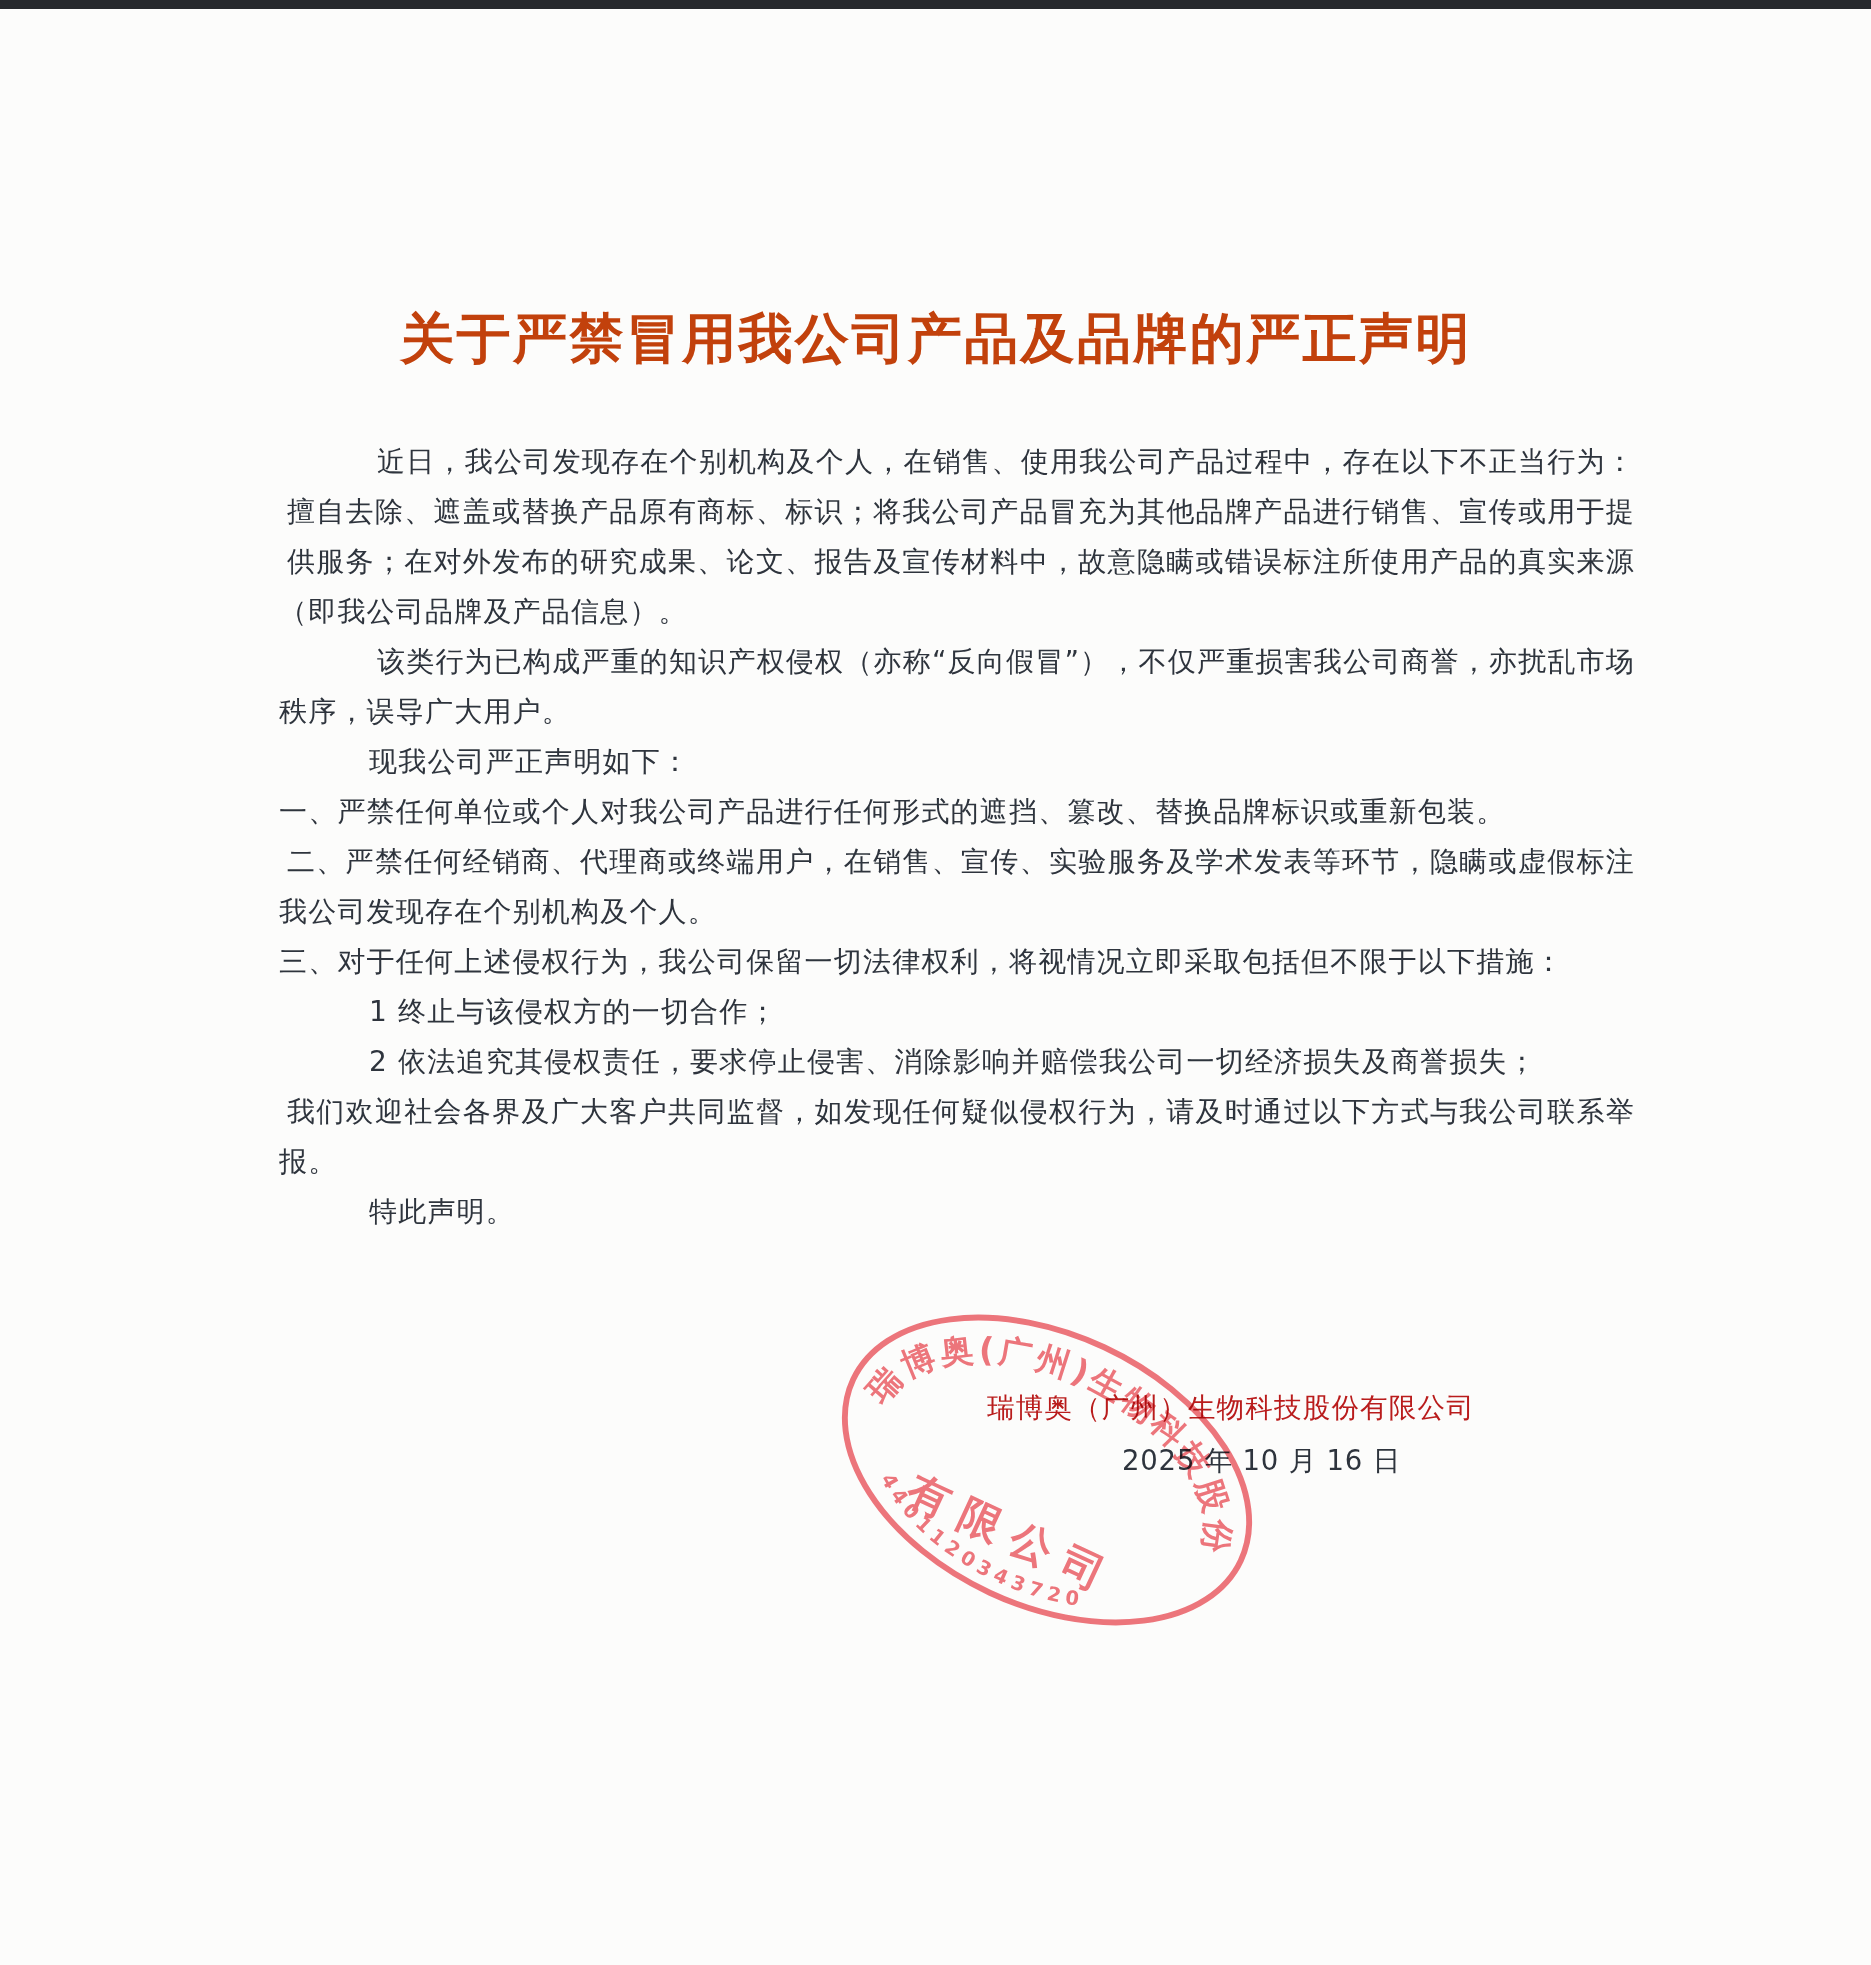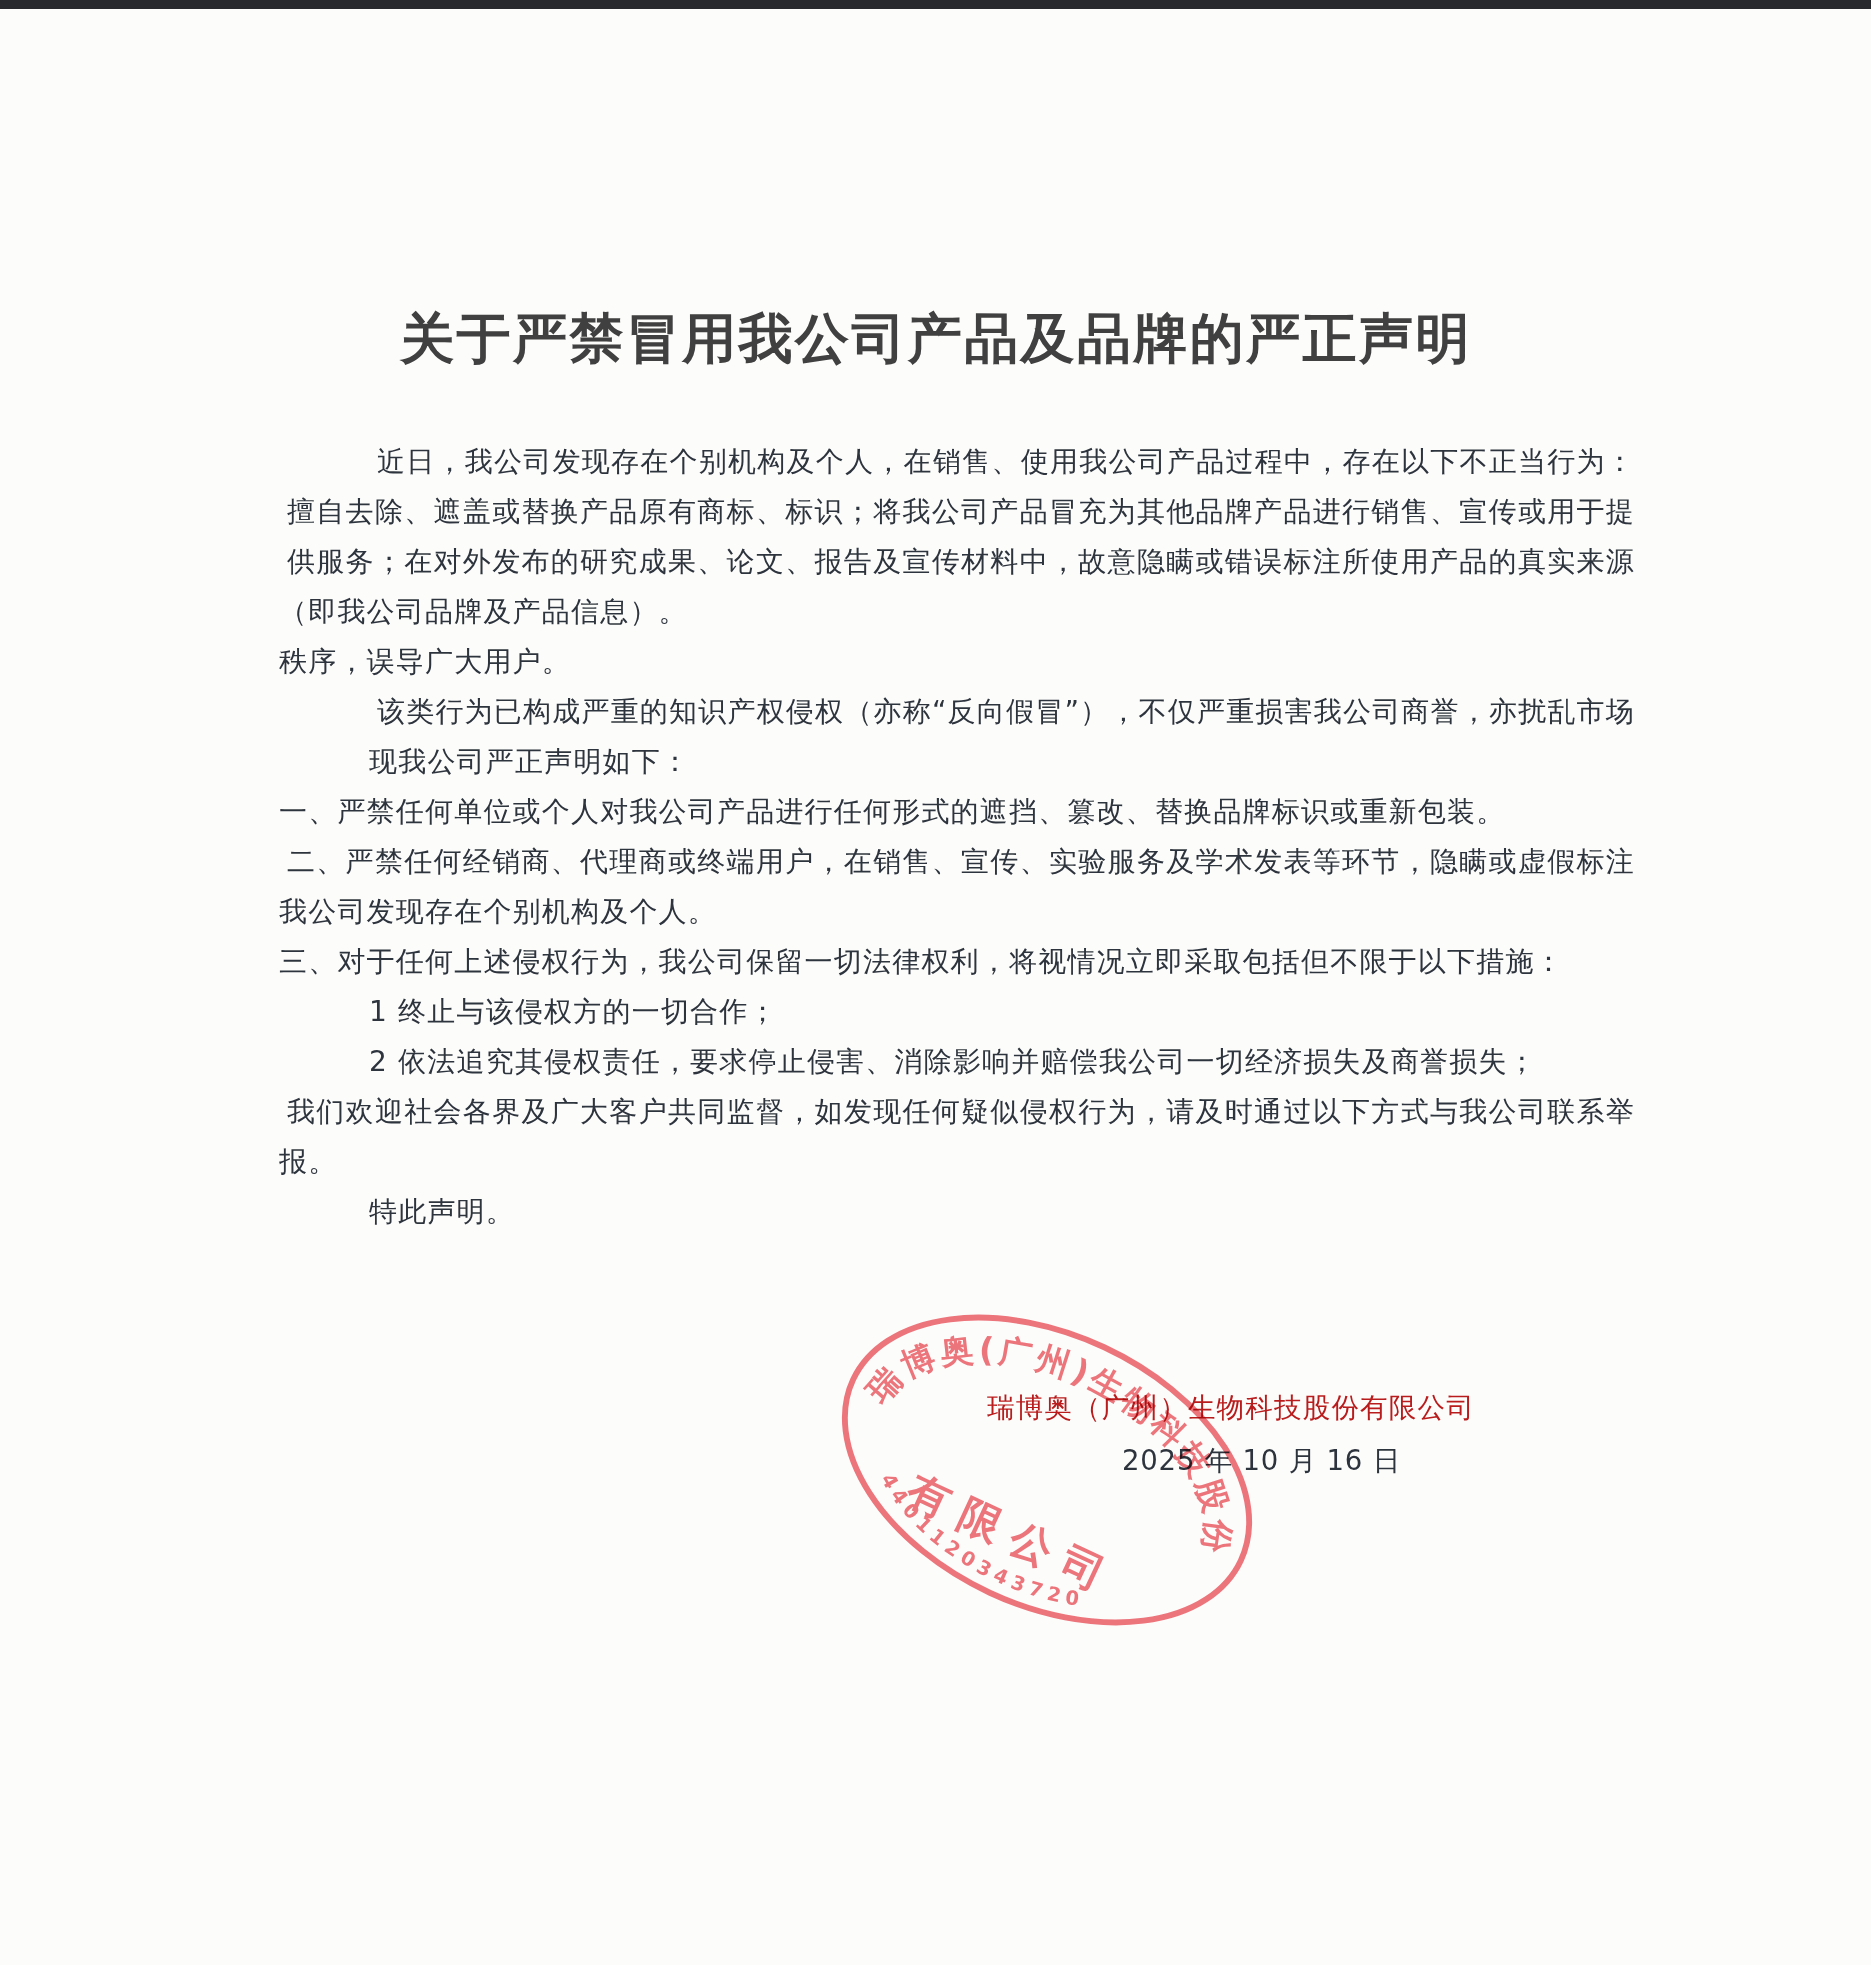--- a/index.html
+++ b/index.html
@@ -17,21 +17,21 @@
     background: #27292d;
   }
 
   .title {
     position: absolute; top: 303px; left: 0;
     width: 1872px;
     margin: 0;
     text-align: center;
     font-size: 54px; font-weight: 700;
     letter-spacing: 2.4px;
-    color: #404040;
+    color: #c2410c;
   }
 
   .body-text {
     position: absolute; left: 279px; top: 437px;
     width: 1356px;
     font-size: 28px;
     color: #2e343d;
     letter-spacing: 1.2px;
   }
   .line {
@@ -72,22 +72,22 @@
 
   <div class="scan-bar"></div>
 
   <h1 class="title">关于严禁冒用我公司产品及品牌的严正声明</h1>
 
   <div class="body-text" id="lines-container">
       <div class="line indent justify">近日，我公司发现存在个别机构及个人，在销售、使用我公司产品过程中，存在以下不正当行为：</div>
       <div class="line justify">擅自去除、遮盖或替换产品原有商标、标识；将我公司产品冒充为其他品牌产品进行销售、宣传或用于提</div>
       <div class="line justify">供服务；在对外发布的研究成果、论文、报告及宣传材料中，故意隐瞒或错误标注所使用产品的真实来源</div>
       <div class="line">（即我公司品牌及产品信息）。</div>
+      <div class="line indent justify">该类行为已构成严重的知识产权侵权（亦称“反向假冒”），不仅严重损害我公司商誉，亦扰乱市场</div>
       <div class="line">秩序，误导广大用户。</div>
-      <div class="line indent justify">该类行为已构成严重的知识产权侵权（亦称“反向假冒”），不仅严重损害我公司商誉，亦扰乱市场</div>
       <div class="line indent">现我公司严正声明如下：</div>
       <div class="line">一、严禁任何单位或个人对我公司产品进行任何形式的遮挡、篡改、替换品牌标识或重新包装。</div>
       <div class="line justify">二、严禁任何经销商、代理商或终端用户，在销售、宣传、实验服务及学术发表等环节，隐瞒或虚假标注</div>
       <div class="line">我公司发现存在个别机构及个人。</div>
       <div class="line">三、对于任何上述侵权行为，我公司保留一切法律权利，将视情况立即采取包括但不限于以下措施：</div>
       <div class="line indent">1  终止与该侵权方的一切合作；</div>
       <div class="line indent">2  依法追究其侵权责任，要求停止侵害、消除影响并赔偿我公司一切经济损失及商誉损失；</div>
       <div class="line justify">我们欢迎社会各界及广大客户共同监督，如发现任何疑似侵权行为，请及时通过以下方式与我公司联系举</div>
       <div class="line">报。</div>
       <div class="line indent">特此声明。</div>

